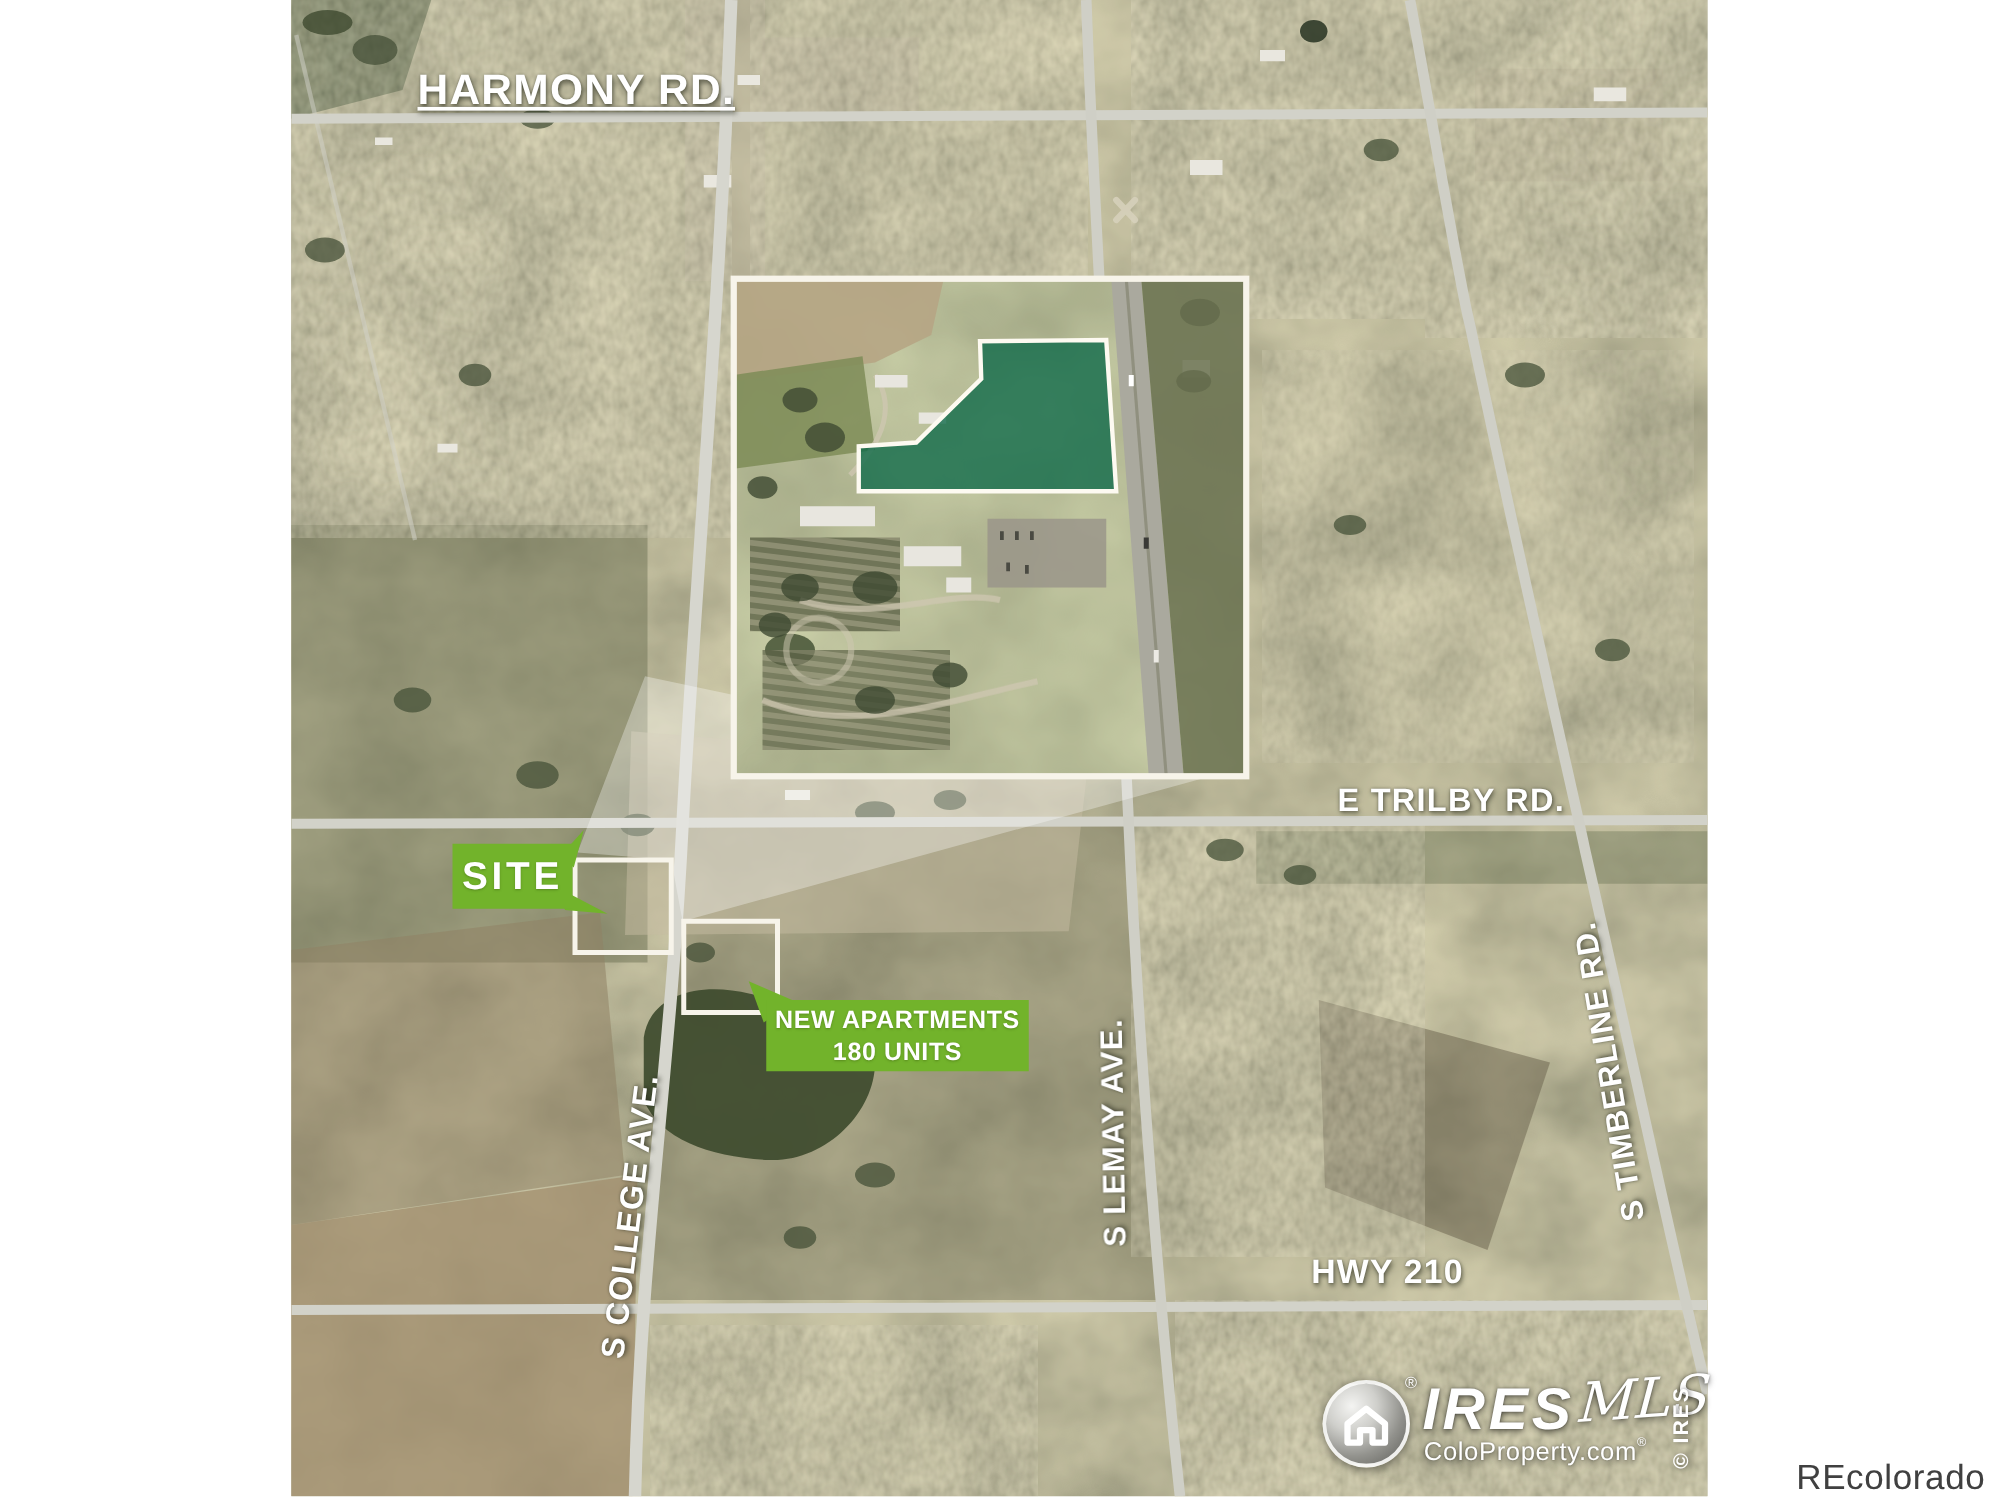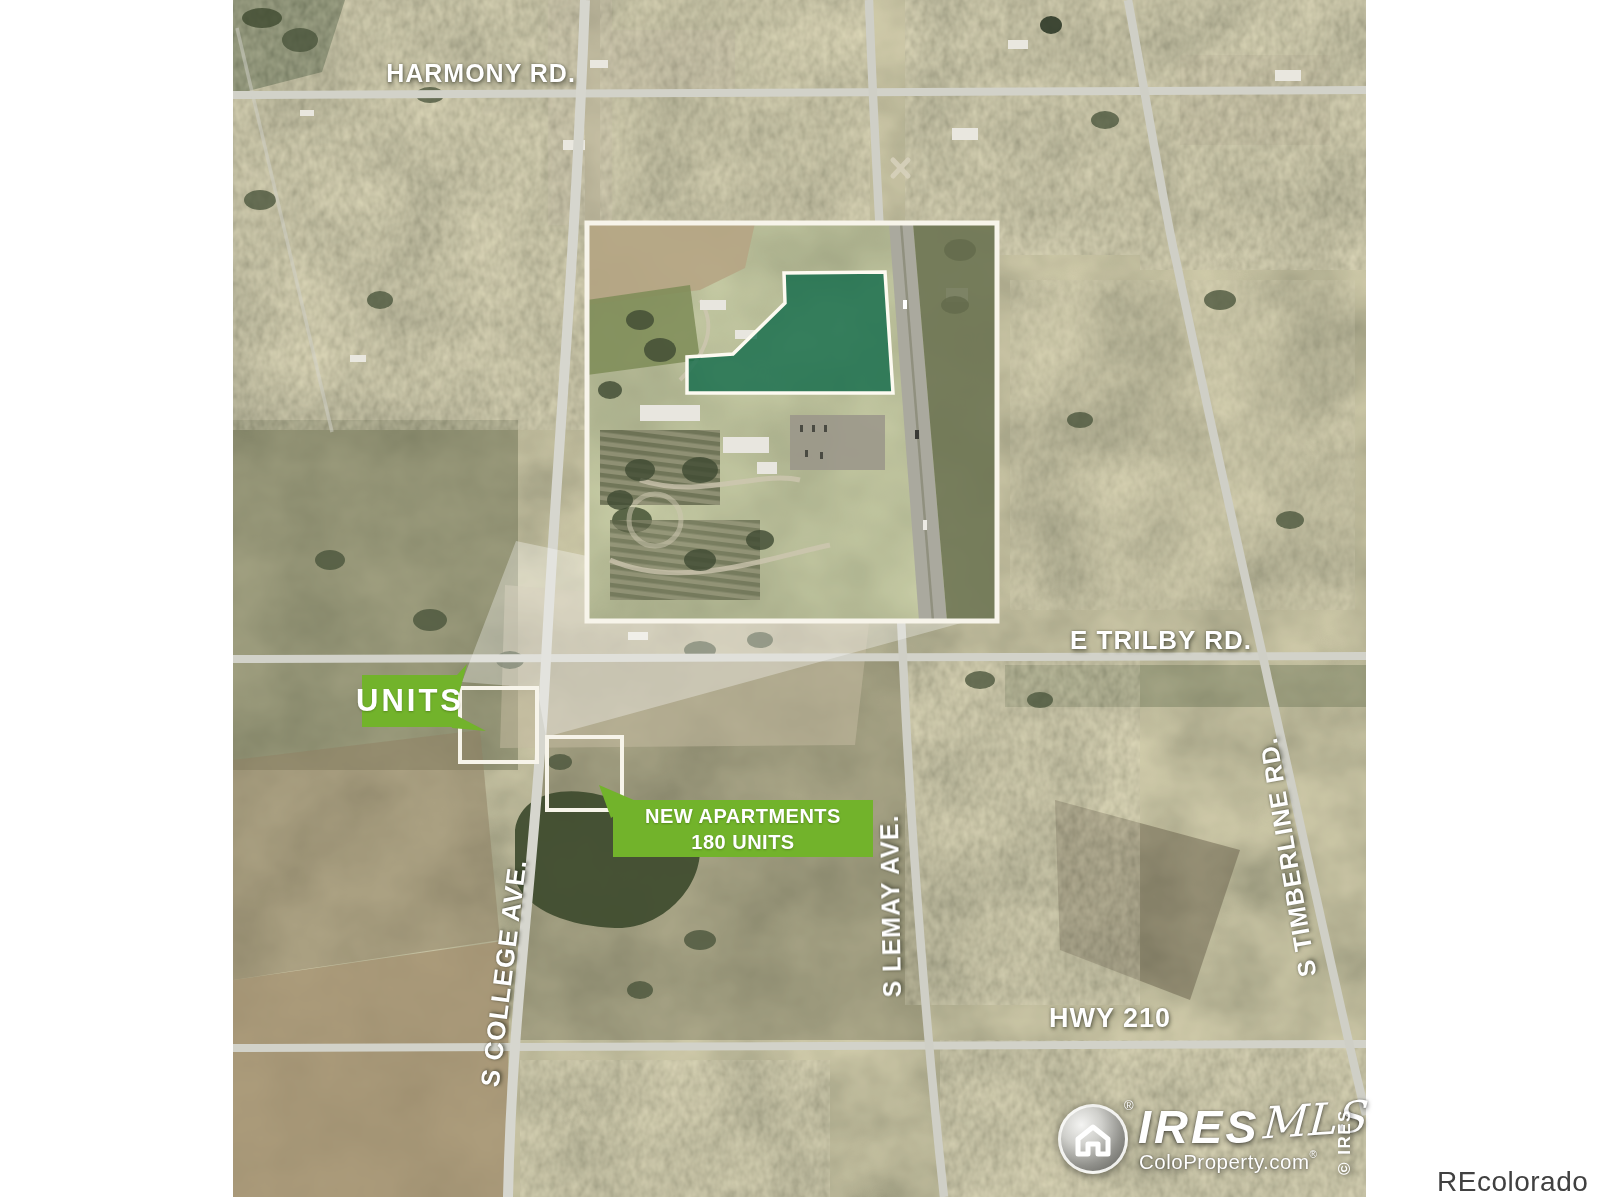--- a/index.html
+++ b/index.html
@@ -217,31 +217,31 @@
     <rect x="460" y="688" width="77" height="74" fill="none" stroke="#f7f4ea" stroke-width="4"></rect>
     <rect x="547" y="737" width="75" height="73" fill="none" stroke="#f7f4ea" stroke-width="4"></rect>
 
     <g fill="#72b32b">
       <polygon points="448,685 467,664 459,694"></polygon>
       <polygon points="446,710 486,731 452,728"></polygon>
       <polygon points="599,785 636,801 611,818"></polygon>
     </g>
   </svg>
 
-  <div class="map-label" style="left:481px;top:73px;font-size:25px;">HARMONY RD.</div>
+  <div class="map-label" style="left:461px;top:73px;font-size:34px;text-decoration:underline;">HARMONY RD.</div>
   <div class="map-label" style="left:1141px;top:640px;font-size:26px;margin-left:20px;">E TRILBY RD.</div>
   <div class="map-label" style="left:1110px;top:1018px;font-size:27px;">HWY 210</div>
   <div class="map-label" style="left:504px;top:973px;font-size:26px;--r:-83deg;">S COLLEGE AVE.</div>
   <div class="map-label" style="left:891px;top:906px;font-size:25px;--r:-91deg;">S LEMAY AVE.</div>
   <div class="map-label" style="left:1288px;top:857px;font-size:25px;--r:-99.5deg;">S TIMBERLINE RD.</div>
 
   <div class="callout accent-bg" style="left:362px;top:675px;width:96px;height:52px;">
-    <span style="font-size:31px;letter-spacing:3px;">UNITS</span>
+    <span style="font-size:31px;letter-spacing:3px;">SITE</span>
   </div>
-  <div class="callout accent-bg" style="left:613px;top:800px;width:260px;height:57px;line-height:26px;">
+  <div class="callout accent-bg" style="left:613px;top:800px;width:210px;height:57px;line-height:26px;">
     <span style="font-size:20px;letter-spacing:.5px;">NEW APARTMENTS</span>
     <span style="font-size:20px;letter-spacing:.5px;text-align:right;">180 UNITS</span>
   </div>
 
   <div id="ires-logo">
     <div id="globe">
       <svg width="50" height="48" viewBox="0 0 48 48">
         <path d="M9 23 L24 11 L39 23 L39 38 L29 38 L29 28 L19 28 L19 38 L9 38 Z" fill="none" stroke="#ffffff" stroke-width="5" stroke-linejoin="round"></path>
       </svg>
     </div>

